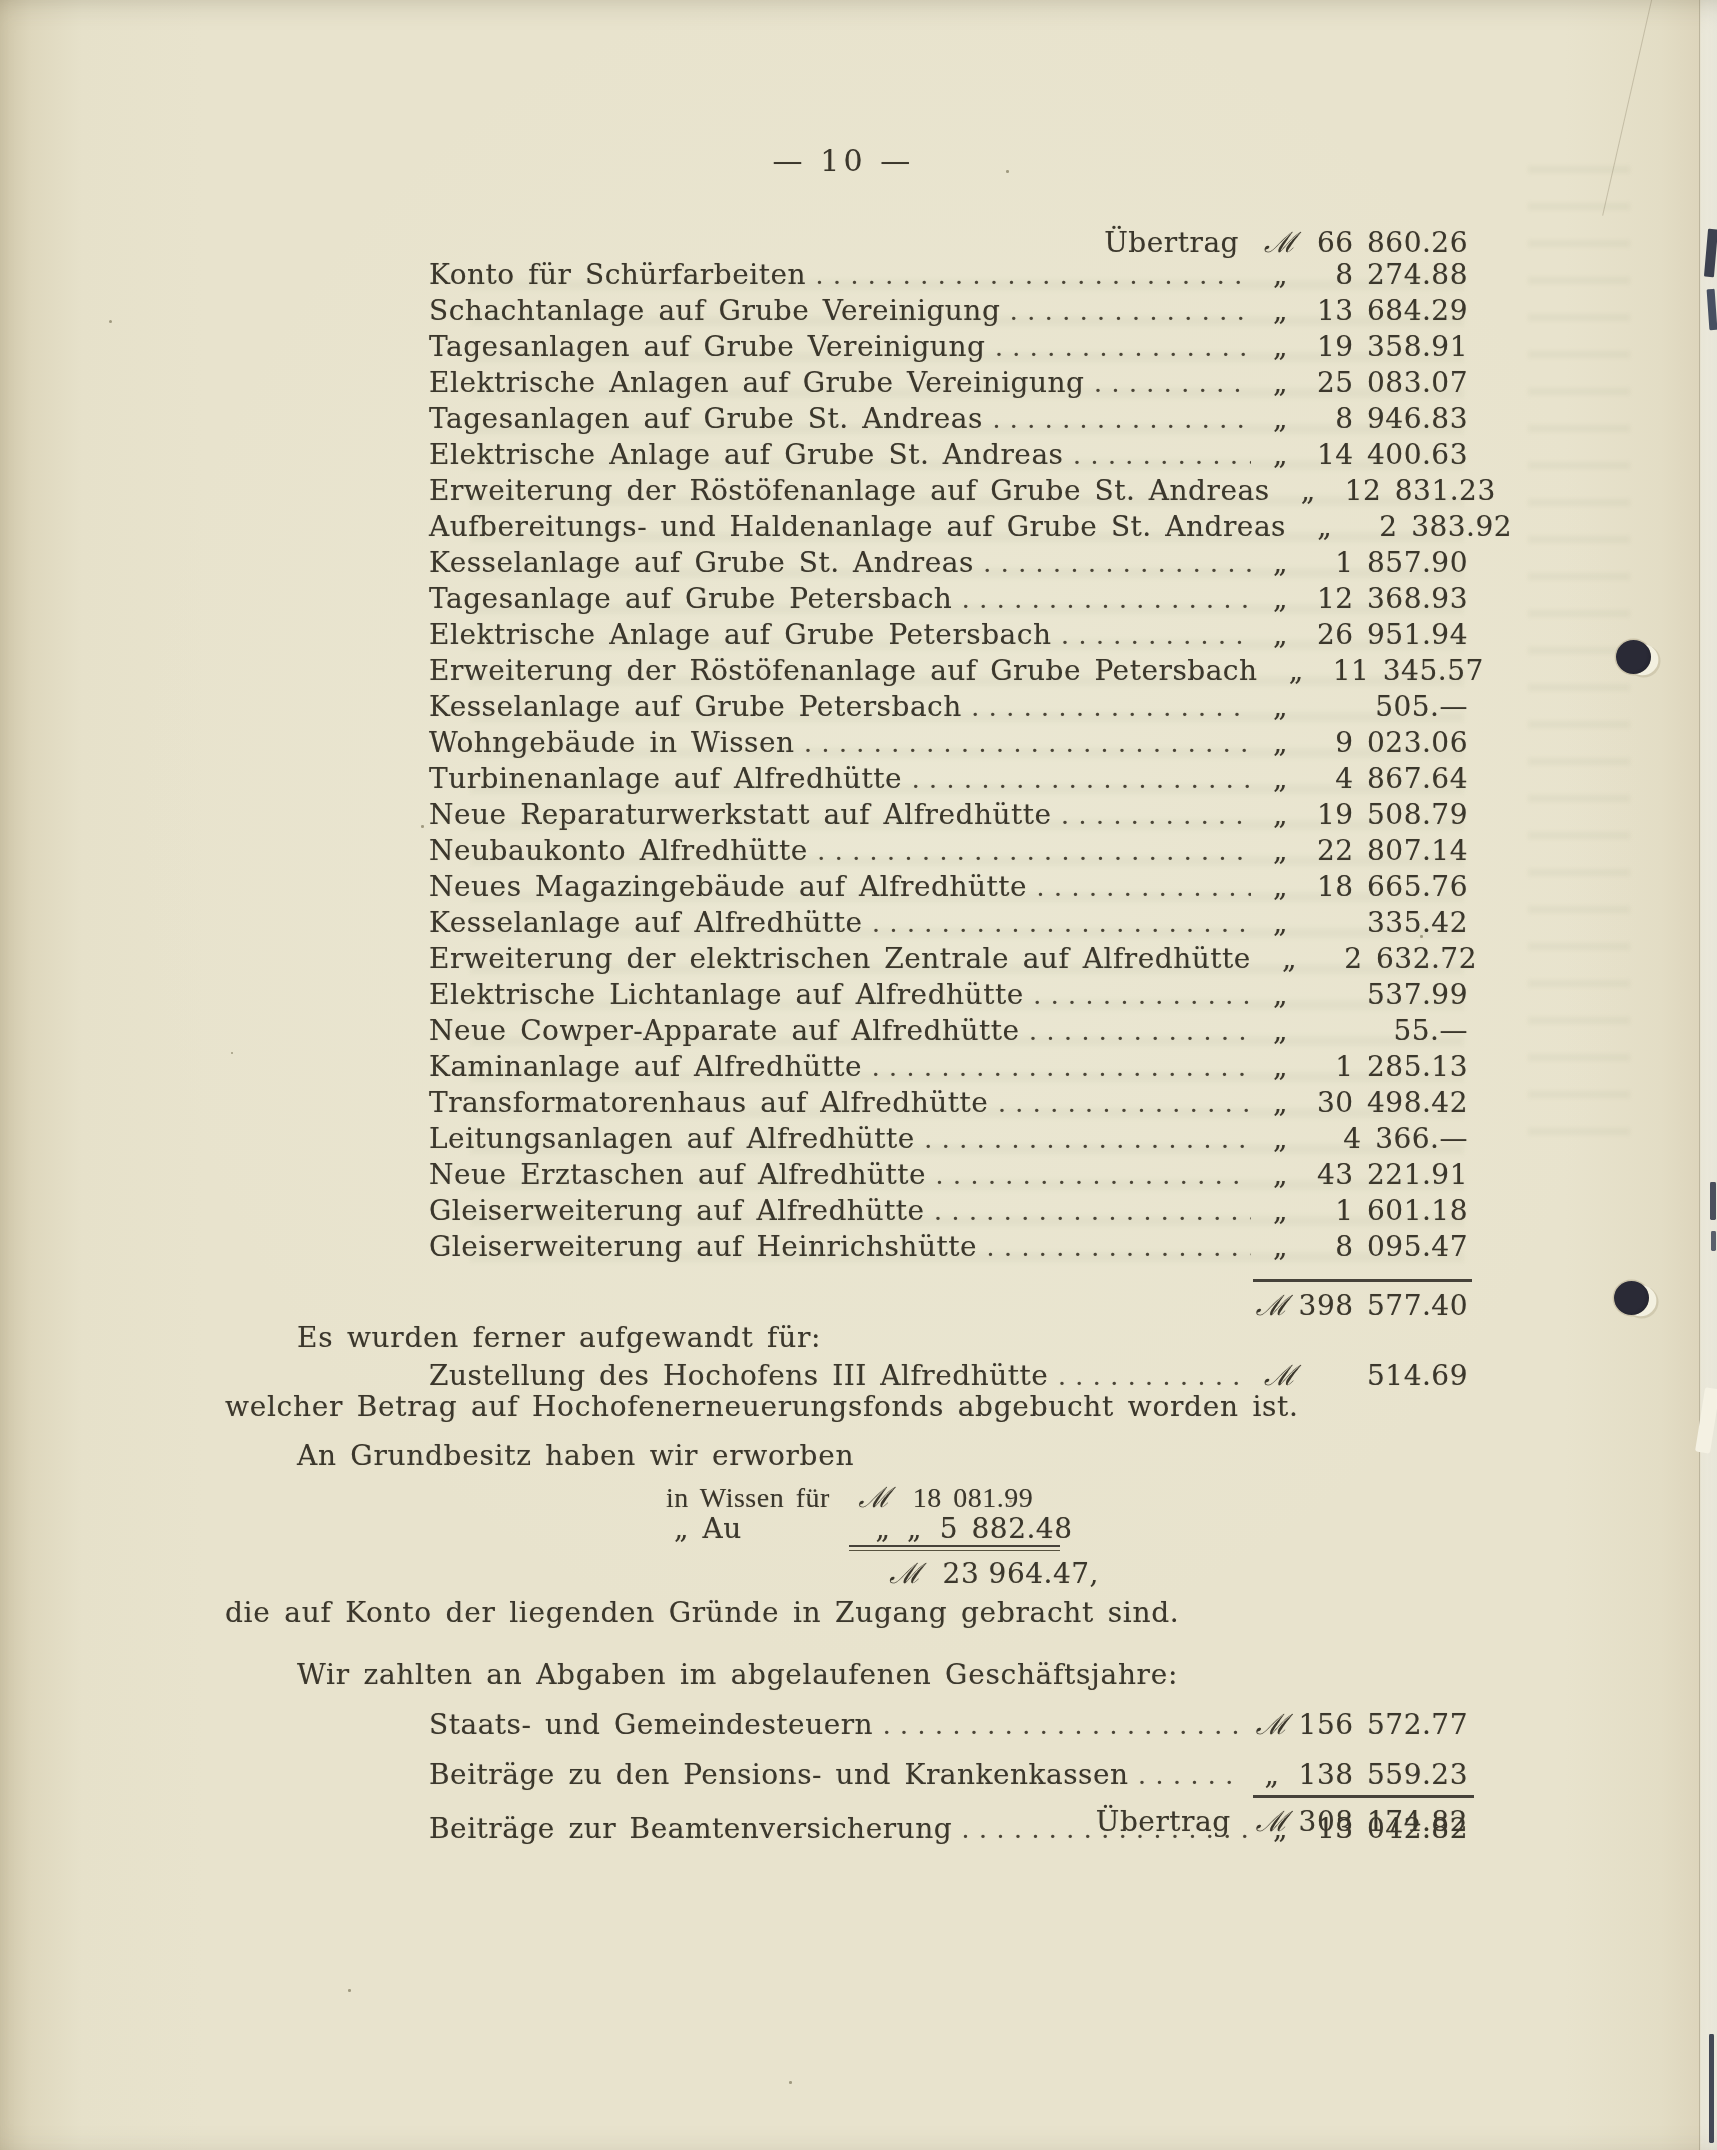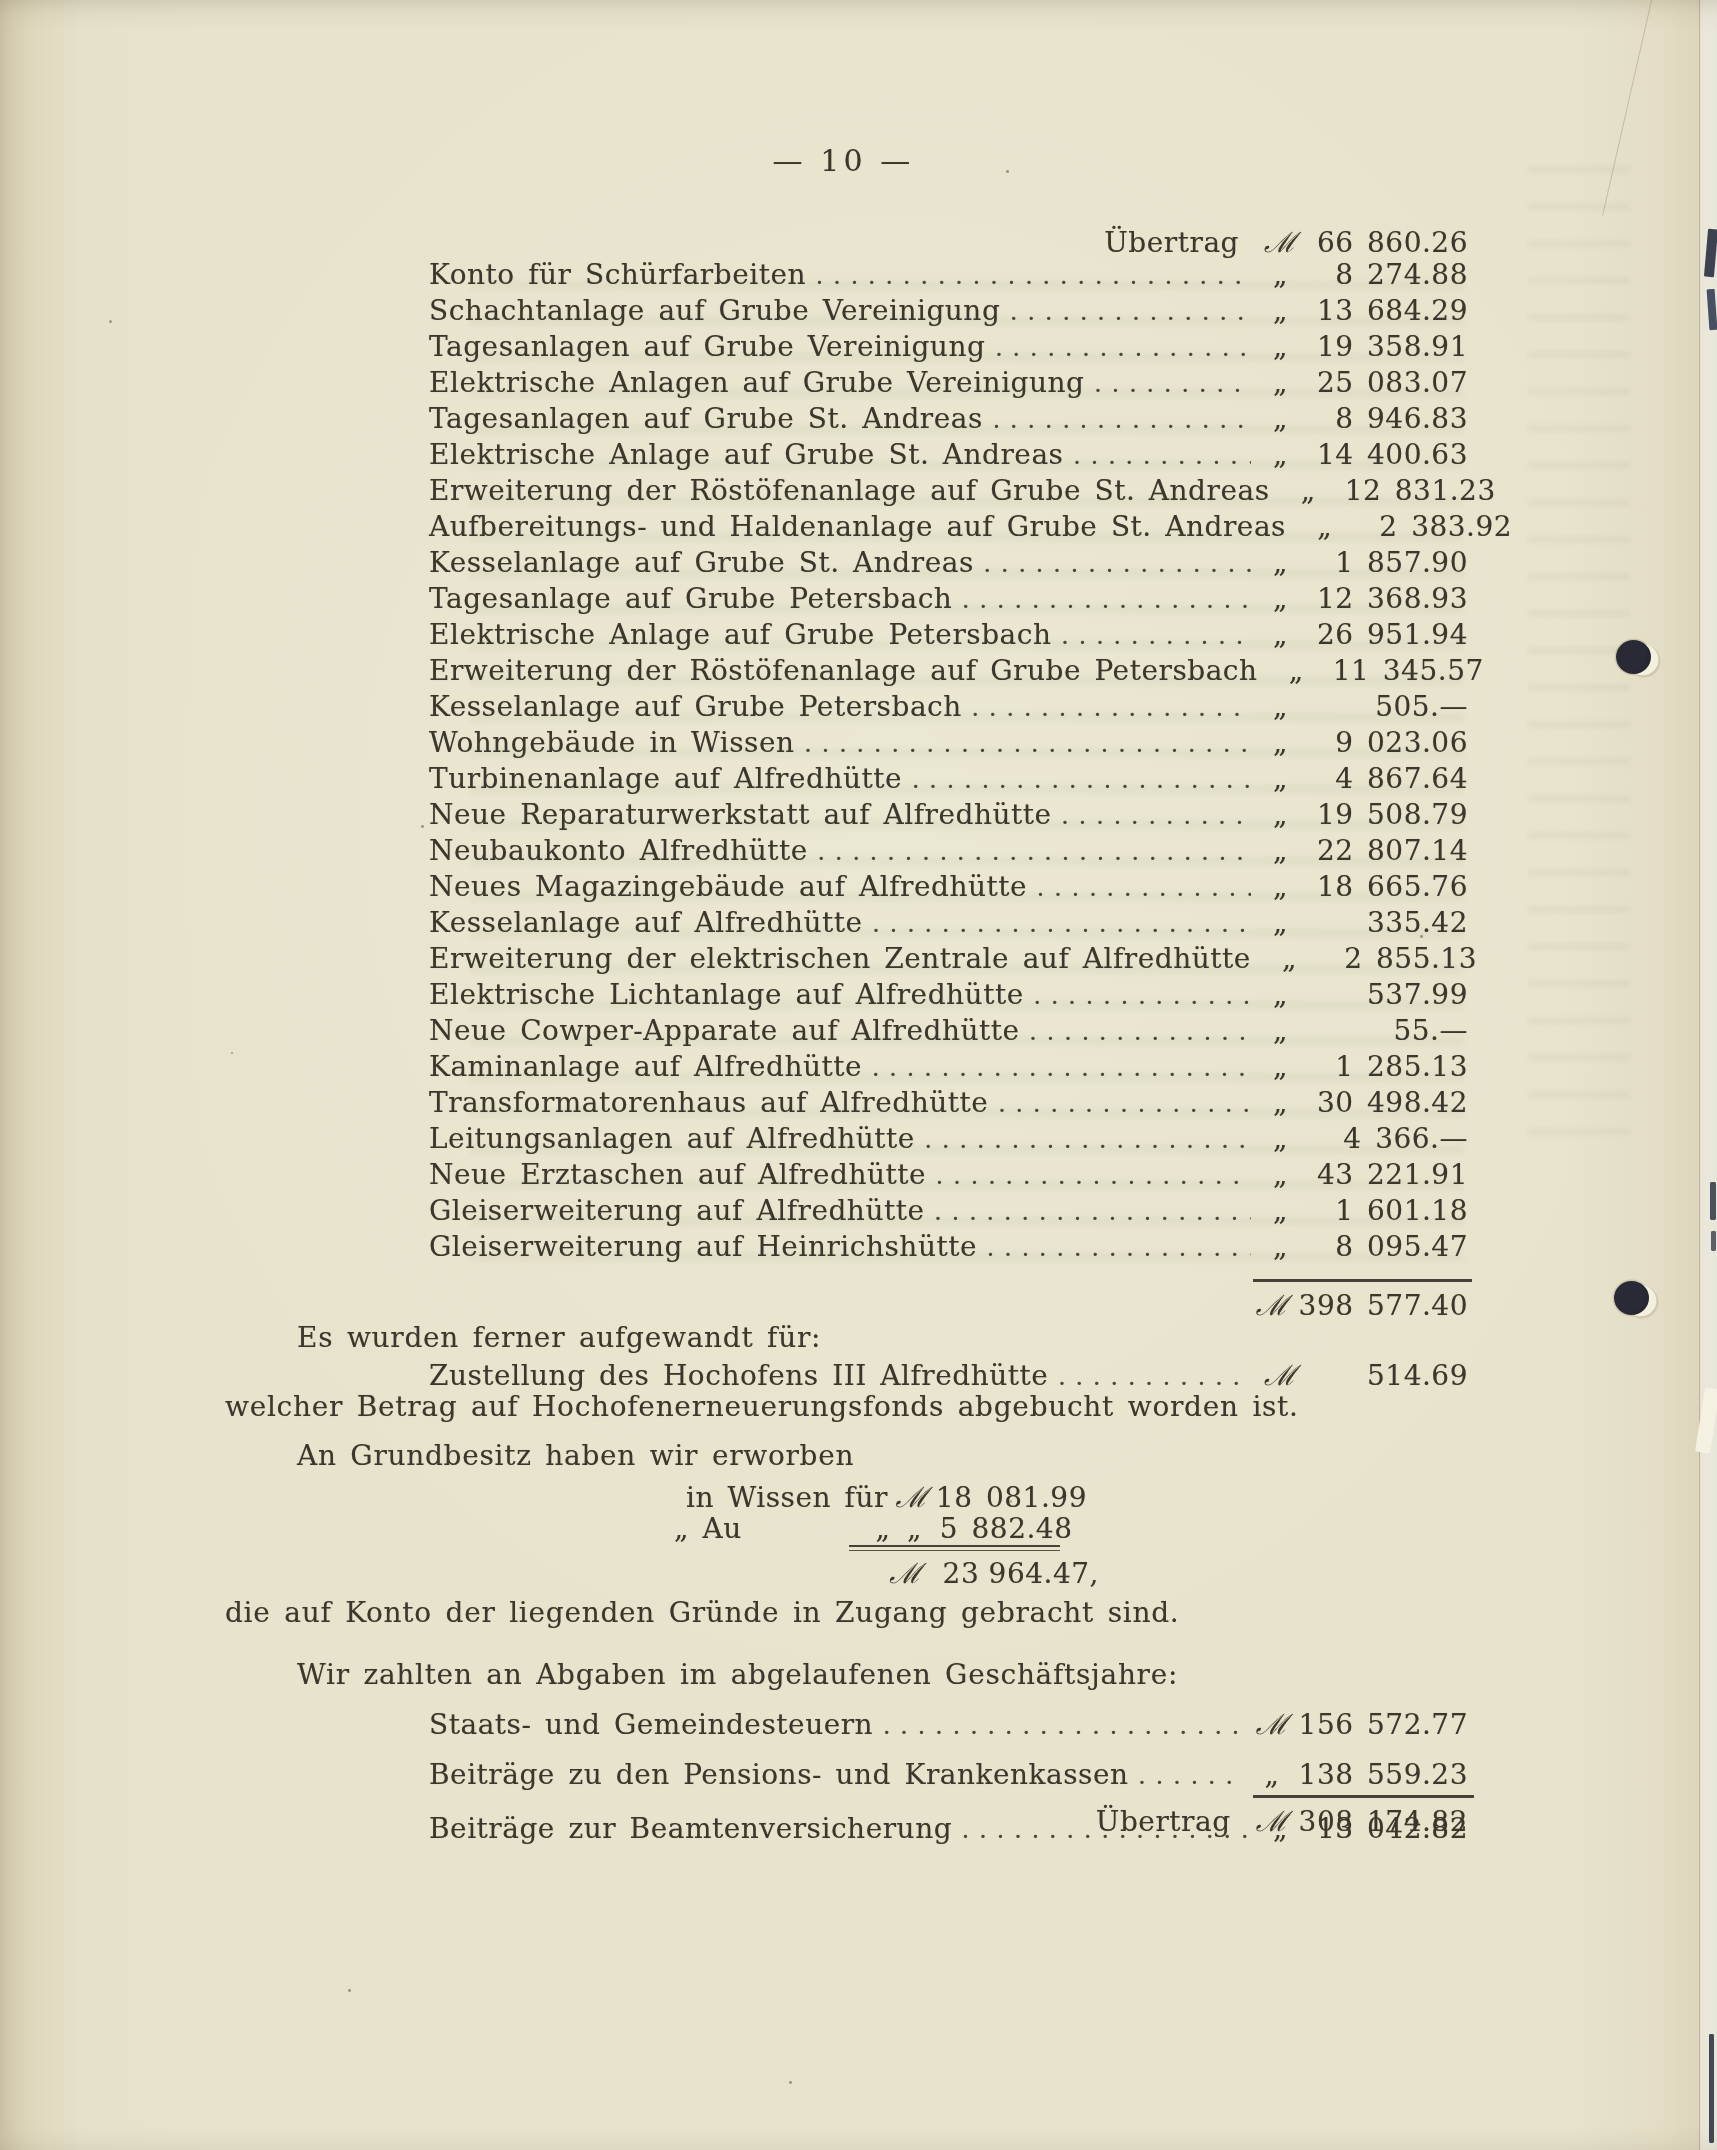--- a/index.html
+++ b/index.html
@@ -44,21 +44,21 @@
   #tax-rule  { left:1253px; top:1795px; width:221px; }
 
   #main-total   { left:429px; top:1285px; width:1039px; height:37px; }
   #carry-bottom { left:429px; top:1801px; width:1039px; height:37px; }
 
   #further-intro { left:297px;  top:1319px; }
   #zustellung-row{ left:429px;  top:1355px; width:1039px; height:36px; }
   #further-note  { left:225px;  top:1388px; }
   #land-intro    { left:297px;  top:1437px; }
 
-  #land-row1 { left:686px; top:1477px; width:381px; height:35px; }
+  #land-row1 { left:666px; top:1477px; width:381px; height:35px;font-family:Liberation Serif, serif; }
   #land-row2 { left:674px; top:1512px; width:381px; height:35px; }
   .land-prefix { flex:0 0 185px; }
   .land-mark   { flex:0 0 48px; text-align:center; }
   .land-amt    { flex:1 1 auto; display:flex; justify-content:center; gap:17.7px; }
   #land-rule { left:849px; top:1545px; width:211px; height:3.4px; border-top:2.7px solid #46423a; border-bottom:1.4px solid #57523f; }
   #land-total { left:674px; top:1553px; width:425px; height:35px; display:flex; justify-content:flex-end; align-items:baseline; gap:20.4px; font-size:28px; letter-spacing:0.5px; }
   #land-note  { left:225px; top:1594px; }
   #tax-intro  { left:297px; top:1656px; }
 
   
@@ -233,21 +233,21 @@
         <div class="row">
           <span class="lbl">Kesselanlage auf Alfredhütte</span>
           <span class="leader"></span>
           <span class="mark">„</span>
           <span class="amt">335.42</span>
         </div>
         <div class="row">
           <span class="lbl">Erweiterung der elektrischen Zentrale auf Alfredhütte</span>
           <span class="leader"></span>
           <span class="mark">„</span>
-          <span class="amt">2 855.13</span>
+          <span class="amt">2 632.72</span>
         </div>
         <div class="row">
           <span class="lbl">Elektrische Lichtanlage auf Alfredhütte</span>
           <span class="leader"></span>
           <span class="mark">„</span>
           <span class="amt">537.99</span>
         </div>
         <div class="row">
           <span class="lbl">Neue Cowper-Apparate auf Alfredhütte</span>
           <span class="leader"></span>

